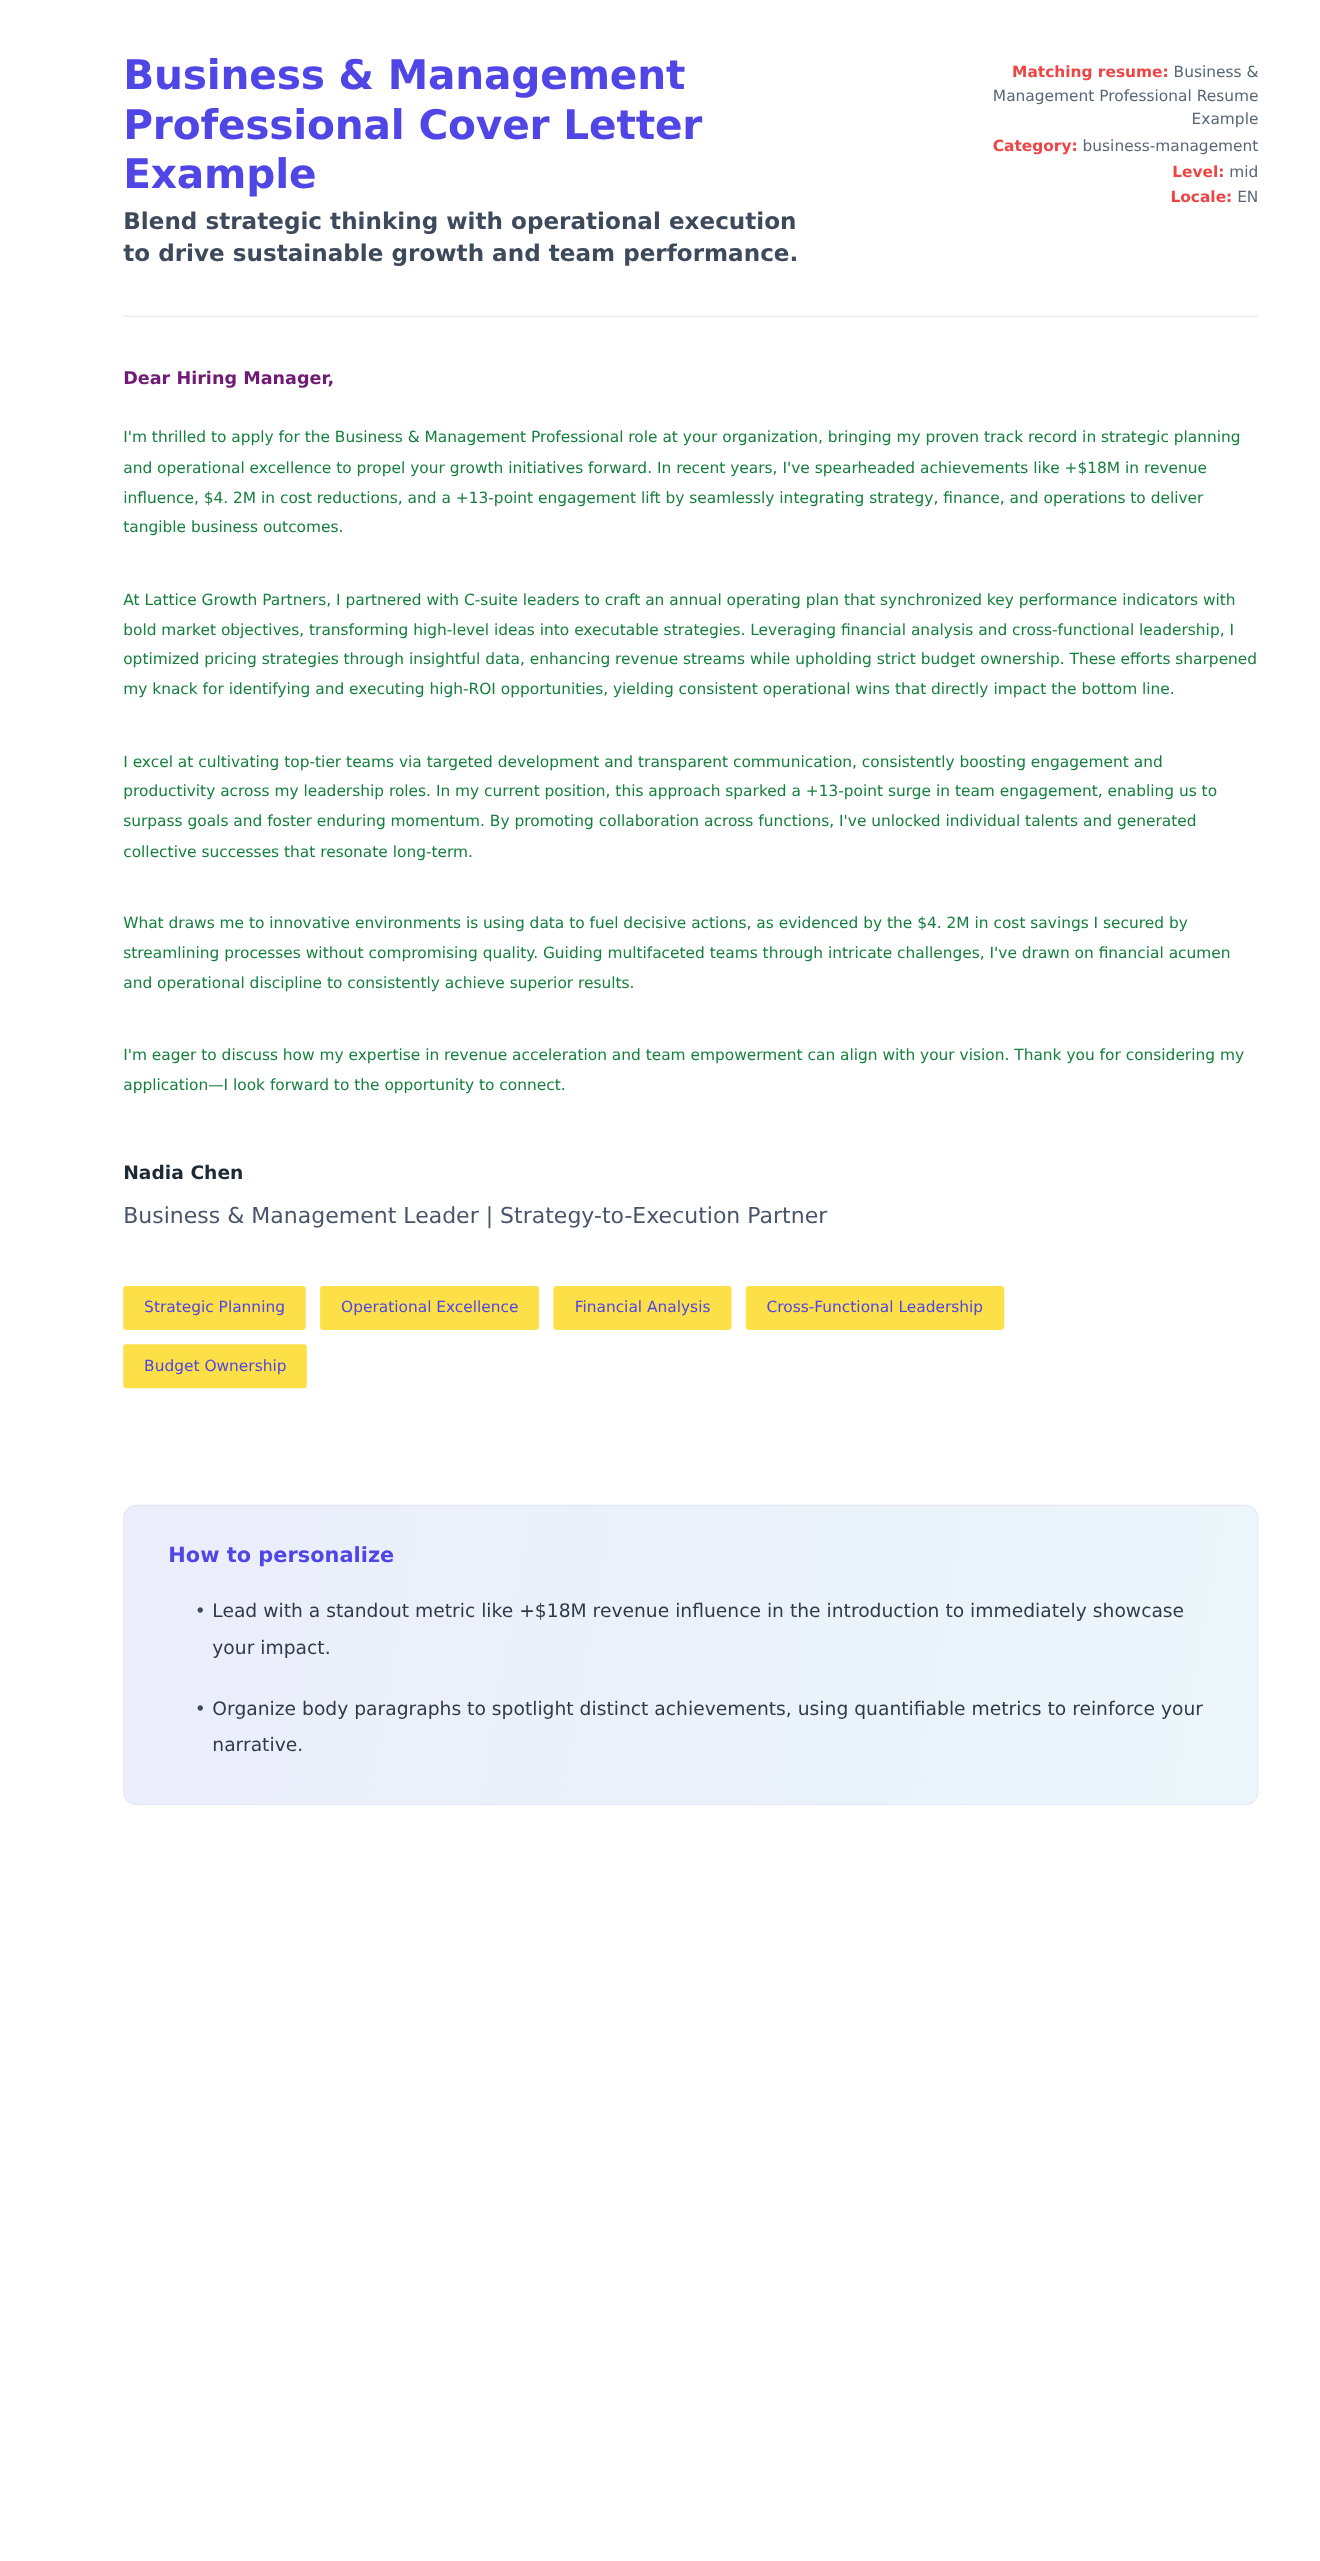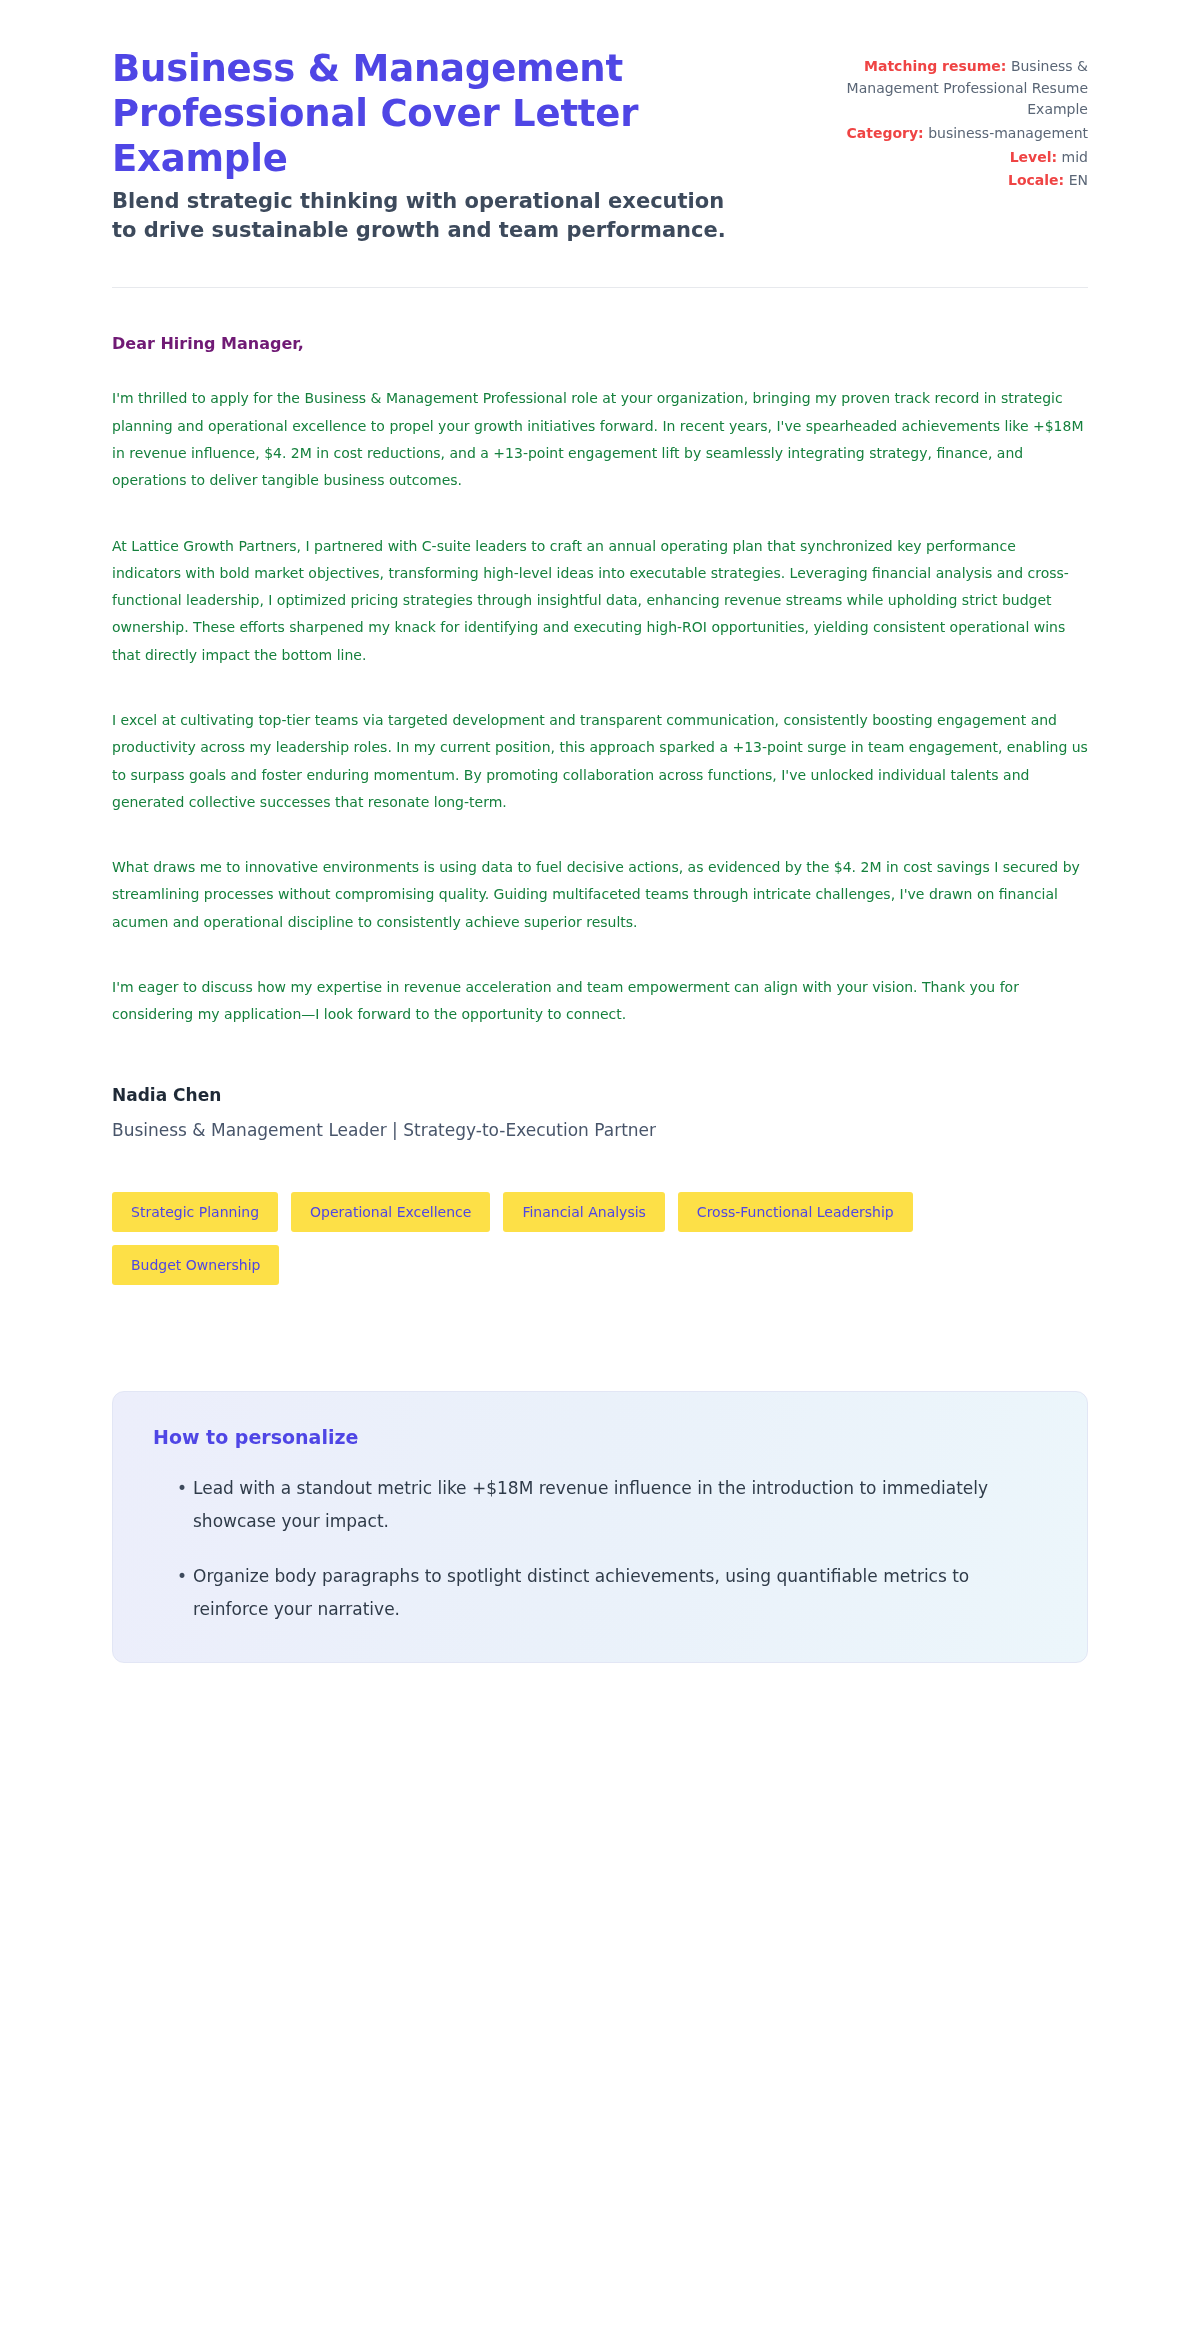--- a/index.html
+++ b/index.html
@@ -12,21 +12,21 @@
     width: 1200px;
     min-height: 2328px;
     font-family: "DejaVu Sans", "Liberation Sans", sans-serif;
     color: #2d3748;
     -webkit-font-smoothing: antialiased;
   }
 
   .page {
     width: 1200px;
     box-sizing: border-box;
-    padding: 46px 112px 60px 112px;
+    padding: 46px 56px 60px 112px;
   }
 
   
   .header {
     display: flex;
     align-items: flex-start;
     justify-content: space-between;
     gap: 40px;
   }
   .header-left {
@@ -92,21 +92,21 @@
   
   .signature { margin-top: 56px; }
   .sign-name {
     margin: 0 0 12px 0;
     font-size: 17px;
     font-weight: 700;
     color: #1f2a37;
   }
   .sign-role {
     margin: 0;
-    font-size: 17px;
+    font-size: 20px;
     line-height: 1.6;
     color: #48556a;
   }
 
   
   .tags {
     margin-top: 48px;
     display: flex;
     flex-wrap: wrap;
     gap: 13px;

